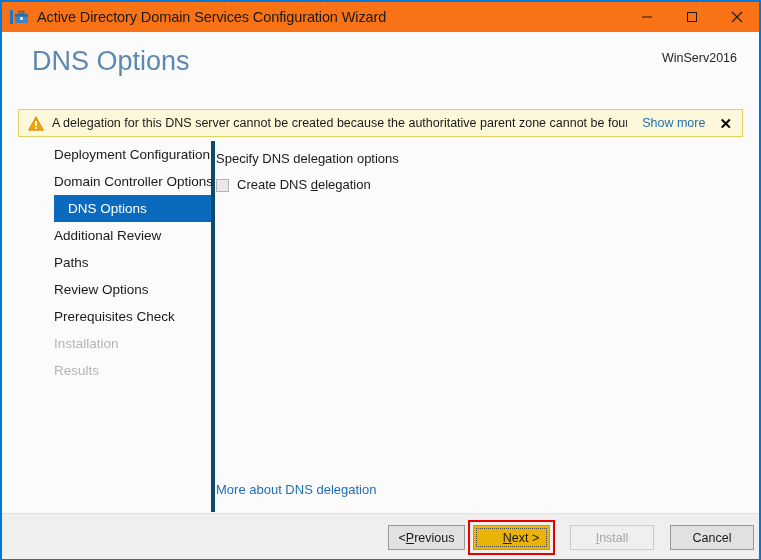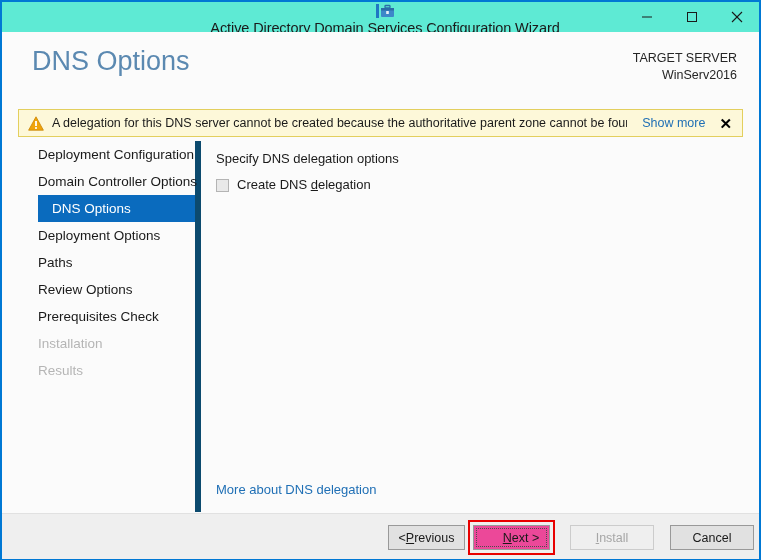--- a/index.html
+++ b/index.html
@@ -21,24 +21,23 @@
     box-sizing: border-box;
     border: 2px solid #0078d4;
     background: #fbfbfb;
   }
   
   #titlebar {
     position: absolute;
     left: 0; top: 0;
     width: 757px;
     height: 30px;
-    background: #5eead4;
-    display: flex;
-    align-items: center;
-    flex-direction: column;
+    background: #f97316;
+    display: flex;
+    align-items: center;
   }
   #app-icon {
     width: 18px; height: 18px;
     margin-left: 8px;
     position: relative;
     flex: 0 0 auto;
   }
   #title-text {
     margin-left: 9px;
     font-size: 14.5px;
@@ -130,21 +129,22 @@
     left: 0; top: 139px;
     width: 757px;
     height: 371px;
     background: #fbfbfb;
   }
   #nav {
     position: absolute;
     left: 0; top: 0;
     width: 193px;
     height: 371px;
-    border-right: 6px solid #0c4a6e;
+    border-right: 4px solid #0c4a6e;
+    padding-left: 16px;
   }
   .nav-item {
     position: relative;
     height: 27px;
     line-height: 27px;
     margin: 0 0 0 36px;
     padding-left: 0px;
     font-size: 13.5px;
     color: #1a1a1a;
     white-space: nowrap;
@@ -234,21 +234,21 @@
     height: 35px;
     box-sizing: border-box;
     border: 2px solid #e80000;
   }
   #btn-next {
     position: absolute;
     left: 3px; top: 3px;
     width: 77px; height: 25px;
     box-sizing: border-box;
     border: 1px solid #999999;
-    background: #ec4899;
+    background: #eab308;
     display: flex;
     align-items: center;
     justify-content: center;
     font-size: 12.5px;
     color: #1a1a1a;
     padding-left: 19px;
   }
   #btn-next-focus {
     position: absolute;
     left: 2px; top: 2px;
@@ -289,21 +289,20 @@
       <svg width="12" height="12" viewBox="0 0 12 12">
           <line x1="1" y1="1" x2="11" y2="11" stroke="#1a1a1a" stroke-width="1.1"></line>
           <line x1="11" y1="1" x2="1" y2="11" stroke="#1a1a1a" stroke-width="1.1"></line>
         </svg>
     </div>
   </div>
 
   <div id="header">
     <div id="page-title">DNS Options</div>
     <div id="target-server">
-      <div>TARGET SERVER</div>
       <div>WinServ2016</div>
     </div>
   </div>
 
   <div id="warning-bar">
     <span id="warn-icon">
       <svg width="16" height="15" viewBox="0 0 16 15">
         <polygon points="8,0.8 15.4,14.2 0.6,14.2" fill="#f0a30a" stroke="#c98505" stroke-width="0.8"></polygon>
         <rect x="7.1" y="5" width="1.8" height="5" fill="#ffffff"></rect>
         <rect x="7.1" y="11.1" width="1.8" height="1.8" fill="#ffffff"></rect>
@@ -313,21 +312,21 @@
     <span id="warn-showmore">Show more</span>
     <span id="warn-close">✕</span>
   </div>
 
   <div id="body-area">
 
     <div id="nav">
       <div class="nav-item">Deployment Configuration</div>
       <div class="nav-item">Domain Controller Options</div>
       <div class="nav-item selected">DNS Options</div>
-      <div class="nav-item">Deployment Options</div>
+      <div class="nav-item">Additional Review</div>
       <div class="nav-item">Paths</div>
       <div class="nav-item">Review Options</div>
       <div class="nav-item">Prerequisites Check</div>
       <div class="nav-item disabled">Installation</div>
       <div class="nav-item disabled">Results</div>
     </div>
 
     <div id="content">
       <div id="specify-label">Specify DNS delegation options</div>
 

